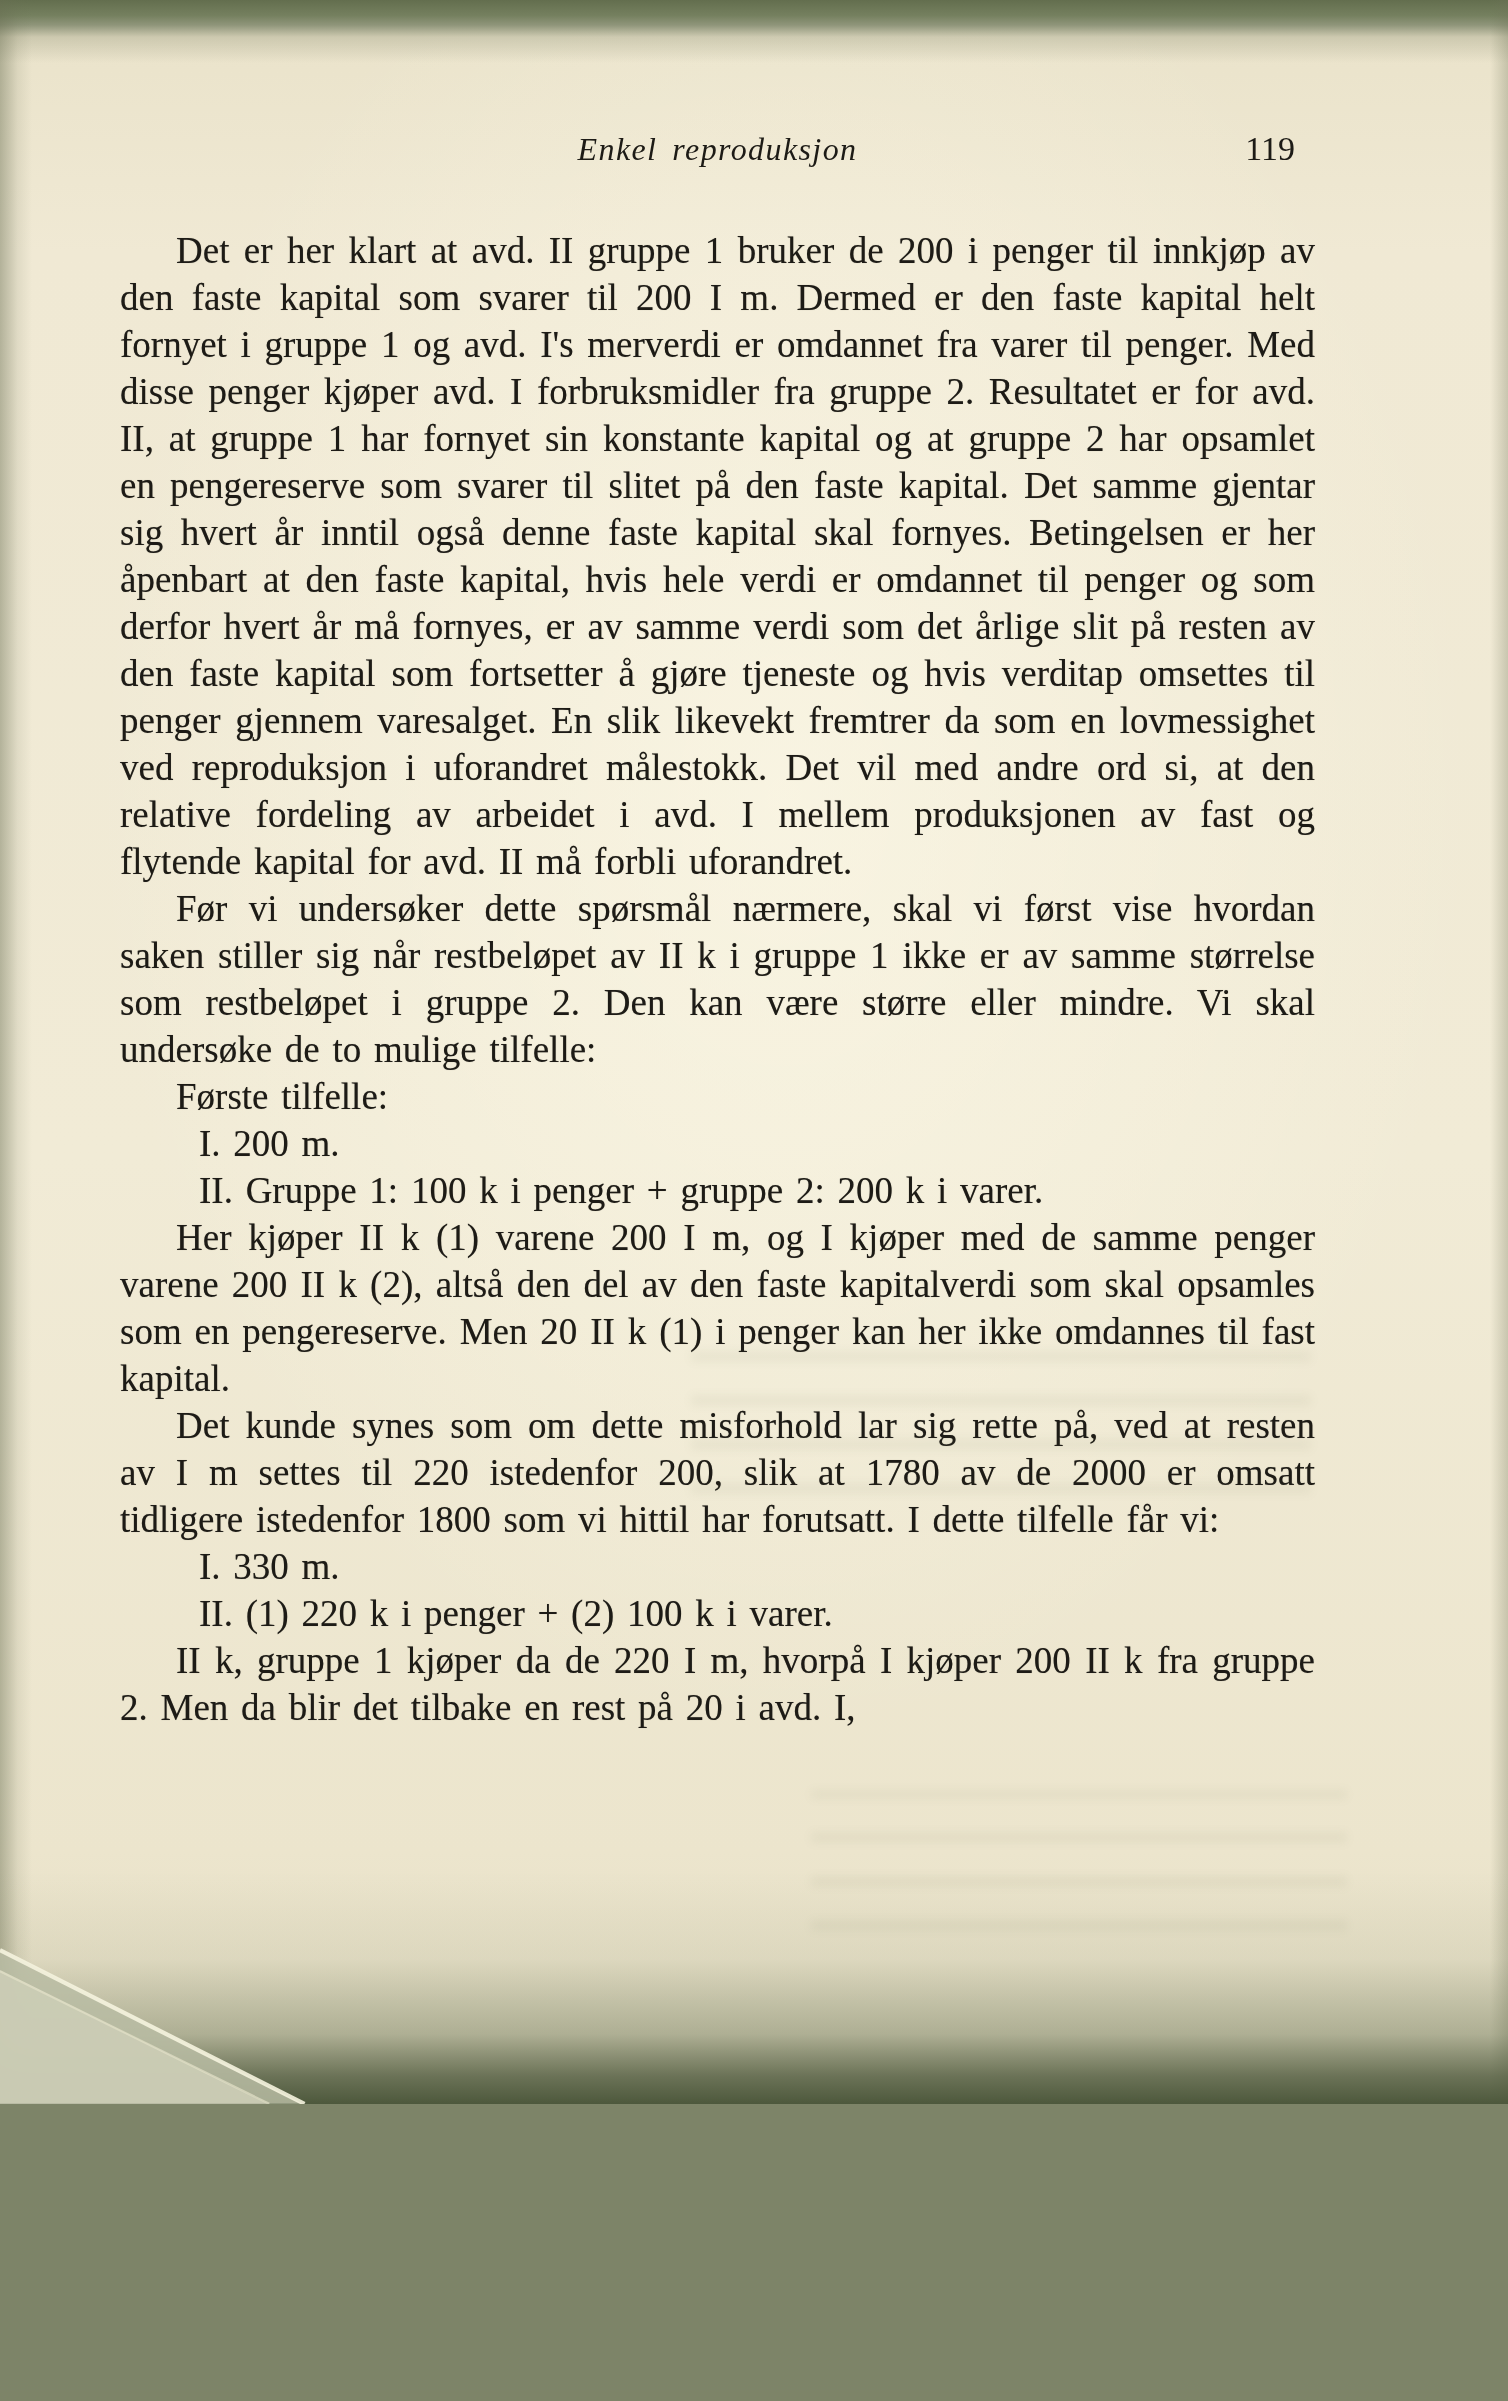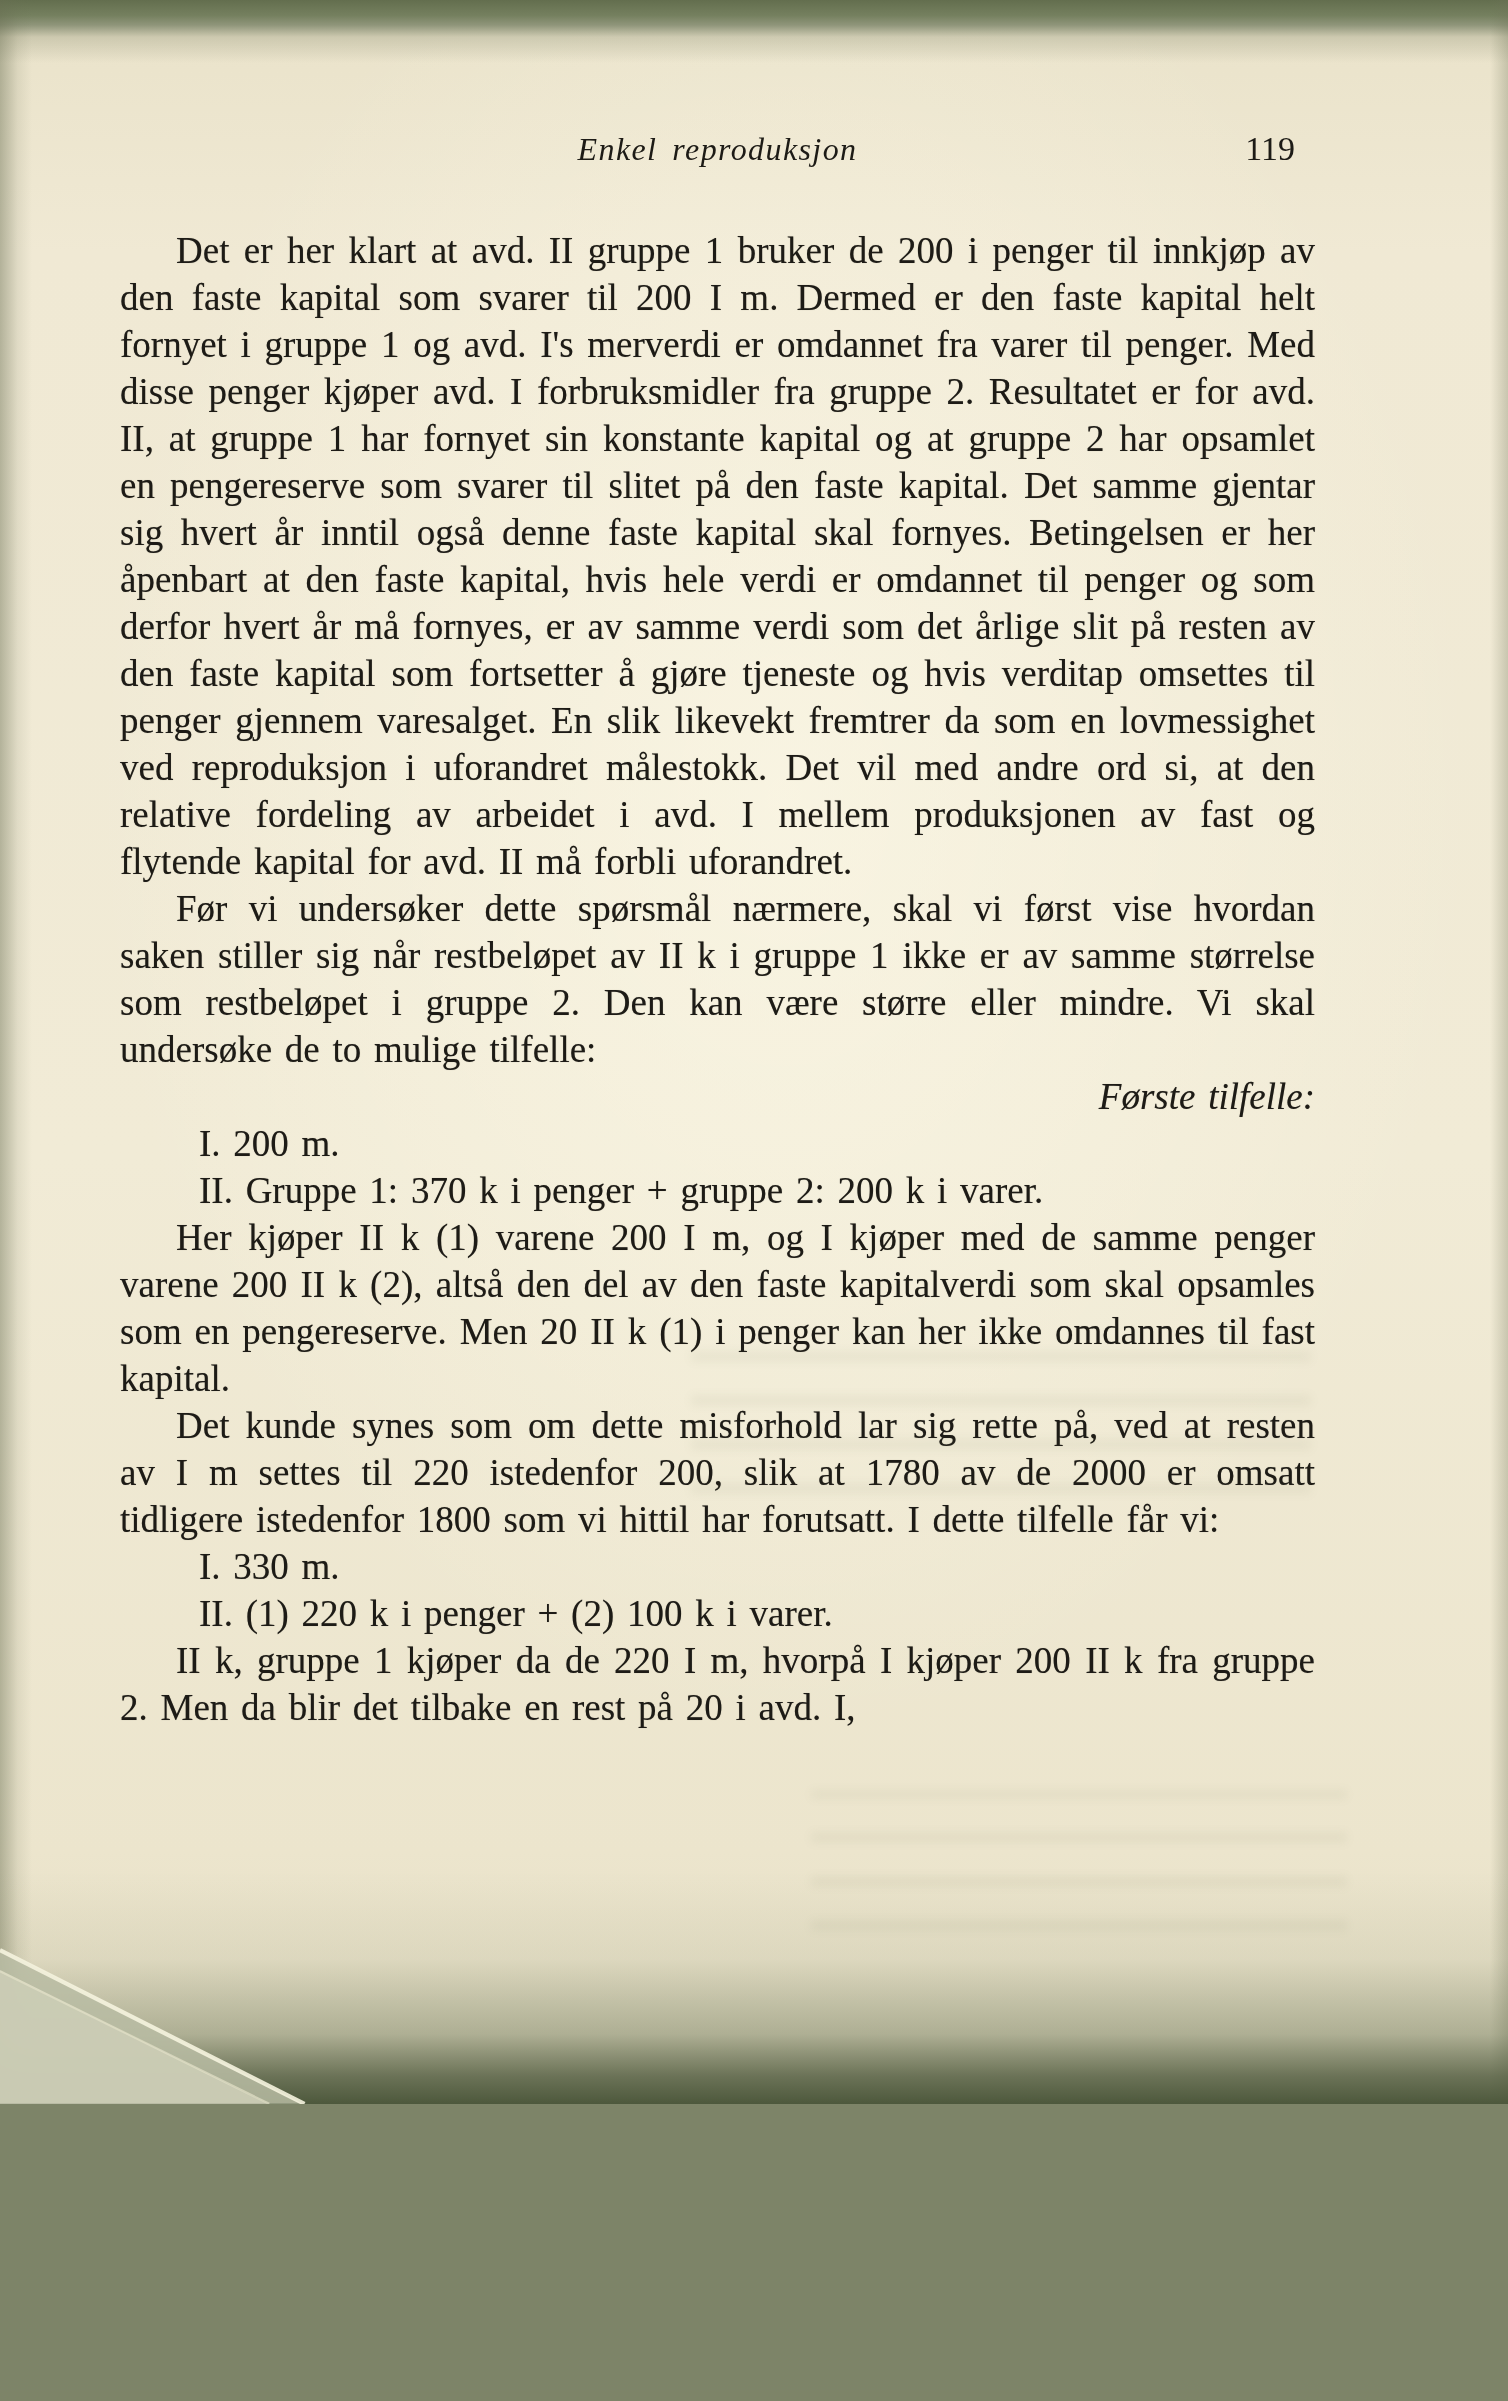--- a/index.html
+++ b/index.html
@@ -98,22 +98,21 @@
     line-height: 47px;
     word-spacing: 3.5px;
     text-shadow: 0 0 0.7px rgba(30,28,22,0.45);
   }
   .para {
     margin: 0;
     text-align: justify;
     text-indent: 56px;
   }
   .para.italic {
-    font-style: italic;
-    text-align: right;
+    text-align: left;
   }
   .item {
     margin: 0;
     text-align: left;
     padding-left: 79px;
   }
 </style>
 </head>
 <body>
 
@@ -122,21 +121,21 @@
   <div class="page-header">
     <div class="running-title">Enkel reproduksjon</div>
     <div class="page-number">119</div>
   </div>
 
   <div class="text-block">
     <p class="para">Det er her klart at avd. II gruppe 1 bruker de 200 i penger til innkjøp av den faste kapital som svarer til 200 I m. Dermed er den faste kapital helt fornyet i gruppe 1 og avd. I's merverdi er omdannet fra varer til penger. Med disse penger kjøper avd. I forbruksmidler fra gruppe 2. Resultatet er for avd. II, at gruppe 1 har fornyet sin konstante kapital og at gruppe 2 har opsamlet en pengereserve som svarer til slitet på den faste kapital. Det samme gjentar sig hvert år inntil også denne faste kapital skal fornyes. Betingelsen er her åpenbart at den faste kapital, hvis hele verdi er omdannet til penger og som derfor hvert år må fornyes, er av samme verdi som det årlige slit på resten av den faste kapital som fortsetter å gjøre tjeneste og hvis verditap omsettes til penger gjennem varesalget. En slik likevekt fremtrer da som en lovmessighet ved reproduksjon i uforandret målestokk. Det vil med andre ord si, at den relative fordeling av arbeidet i avd. I mellem produksjonen av fast og flytende kapital for avd. II må forbli uforandret.</p>
     <p class="para">Før vi undersøker dette spørsmål nærmere, skal vi først vise hvordan saken stiller sig når restbeløpet av II k i gruppe 1 ikke er av samme størrelse som restbeløpet i gruppe 2. Den kan være større eller mindre. Vi skal undersøke de to mulige tilfelle:</p>
     <p class="para italic">Første tilfelle:</p>
     <p class="item">I. 200 m.</p>
-    <p class="item">II. Gruppe 1: 370 k i penger + gruppe 2: 200 k i varer.</p>
+    <p class="item">II. Gruppe 1: 100 k i penger + gruppe 2: 200 k i varer.</p>
     <p class="para">Her kjøper II k (1) varene 200 I m, og I kjøper med de samme penger varene 200 II k (2), altså den del av den faste kapitalverdi som skal opsamles som en pengereserve. Men 20 II k (1) i penger kan her ikke omdannes til fast kapital.</p>
     <p class="para">Det kunde synes som om dette misforhold lar sig rette på, ved at resten av I m settes til 220 istedenfor 200, slik at 1780 av de 2000 er omsatt tidligere istedenfor 1800 som vi hittil har forutsatt. I dette tilfelle får vi:</p>
     <p class="item">I. 330 m.</p>
     <p class="item">II. (1) 220 k i penger + (2) 100 k i varer.</p>
     <p class="para">II k, gruppe 1 kjøper da de 220 I m, hvorpå I kjøper 200 II k fra gruppe 2. Men da blir det tilbake en rest på 20 i avd. I,</p>
   </div>
 
   <div class="ghost" style="left:691px;  top:1332px; width:620px; height:162px;"></div>
   <div class="ghost" style="left:811px; top:1790px; width:536px; height:141px;"></div>
   <div class="ghost" style="left:648px;  top:2115px; width:606px; height:155px;"></div>

